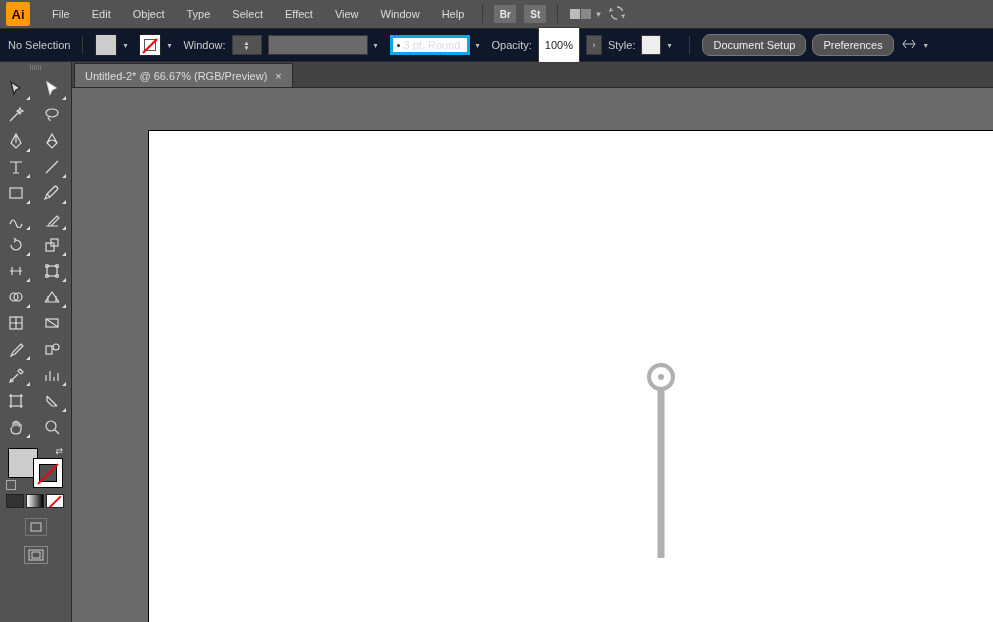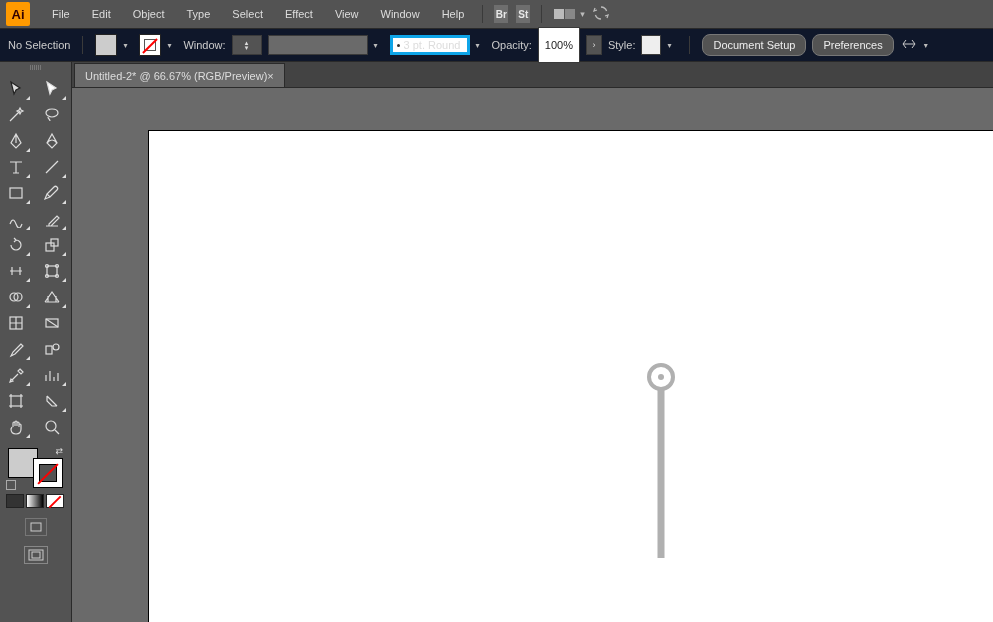--- a/index.html
+++ b/index.html
@@ -3,21 +3,21 @@
 <meta charset="utf-8">
 <style>
 * { margin:0; padding:0; box-sizing:border-box; font-family:"Segoe UI",Arial,sans-serif; font-size:11px; color:#ddd; user-select:none; }
 body { background:#434343; width:993px; height:622px; overflow:hidden; }
 
 
 .menu-bar { height:29px; background:#535353; display:flex; align-items:center; padding:0 6px; gap:2px; border-bottom:1px solid #2a2a2a; }
 .ai-logo { width:24px; height:24px; background:#ff9a00; color:#330000; font-weight:bold; font-size:13px; display:flex; align-items:center; justify-content:center; border-radius:2px; margin-right:10px; }
 .menu-item { padding:4px 10px; cursor:pointer; }
 .menu-sep { width:1px; height:18px; background:#3a3a3a; margin:0 6px; }
-.sq-btn { width:14px; height:18px; background:#6e6e6e; display:flex; align-items:center; justify-content:center; font-size:10px; font-weight:bold; color:#e8e8e8; margin:0 3px; cursor:pointer; }
+.sq-btn { width:22px; height:18px; background:#6e6e6e; display:flex; align-items:center; justify-content:center; font-size:10px; font-weight:bold; color:#e8e8e8; margin:0 3px; cursor:pointer; }
 .workspace-switch { display:flex; align-items:center; margin:0 4px; }
 .ws-box { width:10px; height:10px; background:#bbb; margin-right:1px; }
 .ws-box.dim { background:#888; }
 .chev { font-size:9px; margin-left:4px; color:#bbb; }
 .sync-icon svg { width:20px; height:18px; }
 
 
 .options-bar { height:33px; background:#0f172a; display:flex; align-items:center; padding:0 8px; gap:6px; border-bottom:1px solid #2a2a2a; }
 .opt-label { color:#ccc; }
 .swatch { width:22px; height:22px; border:1px solid #222; position:relative; cursor:pointer; }
@@ -32,21 +32,21 @@
 .brush-def { width:80px; height:20px; background:#fff; border:3px solid #0ea5e9; display:flex; align-items:center; padding:0 4px; color:#333; font-size:10px; cursor:pointer; }
 .brush-def .dot { width:3px; height:3px; background:#333; border-radius:50%; margin-right:4px; }
 .opac-field { width:42px; height:36px; background:#fff; color:#222; display:flex; align-items:center; justify-content:center; border:1px solid #3a3a3a; }
 .arrow-btn { width:16px; height:20px; background:#535353; border:1px solid #3a3a3a; display:flex; align-items:center; justify-content:center; font-size:9px; cursor:pointer; }
 .style-sw { width:20px; height:20px; background:#eee; border:1px solid #3a3a3a; cursor:pointer; }
 .btn { height:22px; padding:0 10px; background:#535353; border:1px solid #777; border-radius:8px; display:flex; align-items:center; cursor:pointer; color:#eee; }
 .align-icon svg { width:18px; height:18px; }
 
 
 .tab-bar { height:26px; background:#434343; display:flex; align-items:flex-end; padding-left:74px; border-bottom:1px solid #2a2a2a; }
-.doc-tab { height:24px; background:#6a6a6a; padding:0 10px; display:flex; align-items:center; border:1px solid #2a2a2a; border-bottom:none; color:#eee; cursor:pointer; }
+.doc-tab { height:24px; background:#6a6a6a; padding:0 10px; display:flex; align-items:center; gap:8px; border:1px solid #2a2a2a; border-bottom:none; color:#eee; cursor:pointer; }
 .tab-close { font-size:11px; color:#ddd; cursor:pointer; }
 .tab-collapse { position:absolute; left:2px; top:62px; width:20px; height:10px; color:#999; font-size:9px; text-align:center; }
 
 
 .tool-panel { position:absolute; left:0; top:62px; width:72px; bottom:0; background:#535353; border-right:1px solid #2a2a2a; padding-top:14px; }
 .tool-grip { position:absolute; top:3px; left:50%; transform:translateX(-50%); width:40px; height:5px; display:flex; justify-content:center; gap:1px; }
 .tool-grip span { width:1px; height:5px; background:#777; }
 .tool-grid { display:grid; grid-template-columns:1fr 1fr; }
 .tool { width:32px; height:26px; display:flex; align-items:center; justify-content:center; cursor:pointer; position:relative; }
 .tool svg { width:18px; height:18px; stroke:#ddd; fill:none; stroke-width:1.2; }

